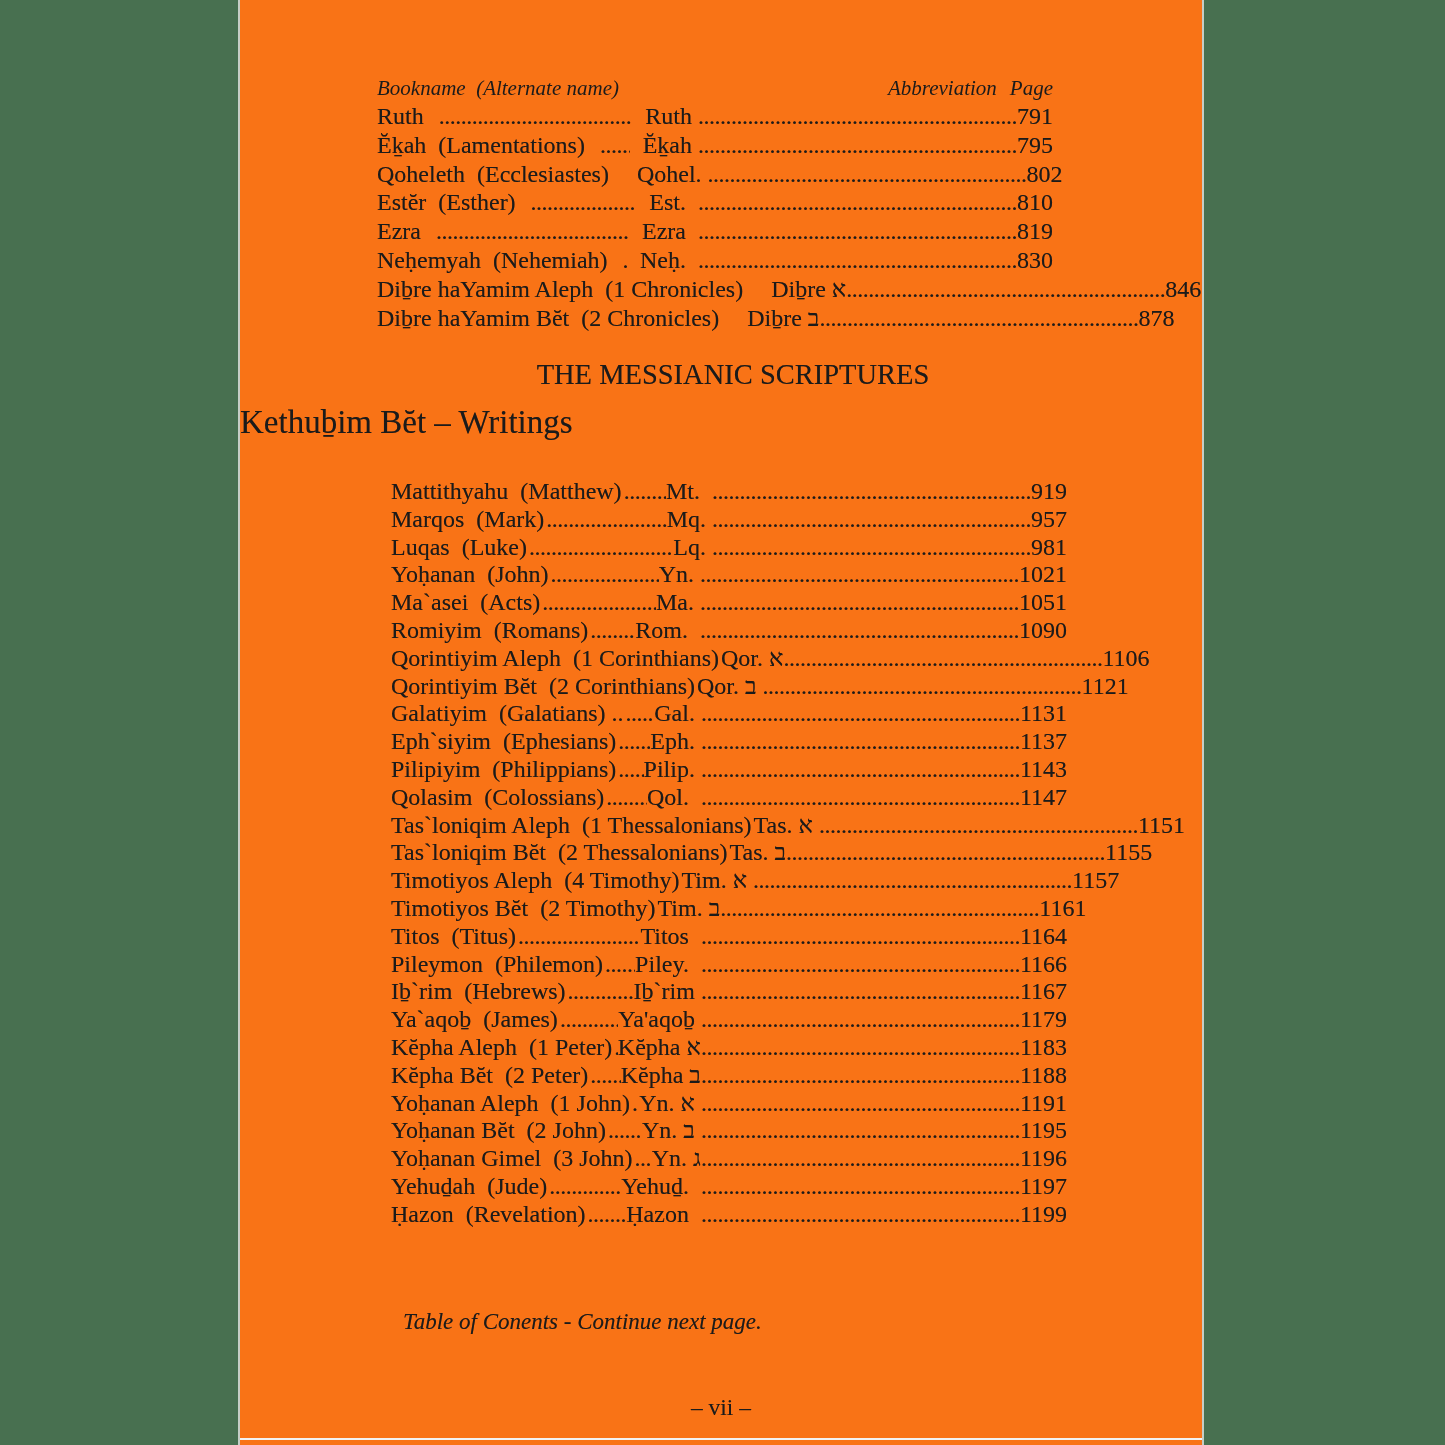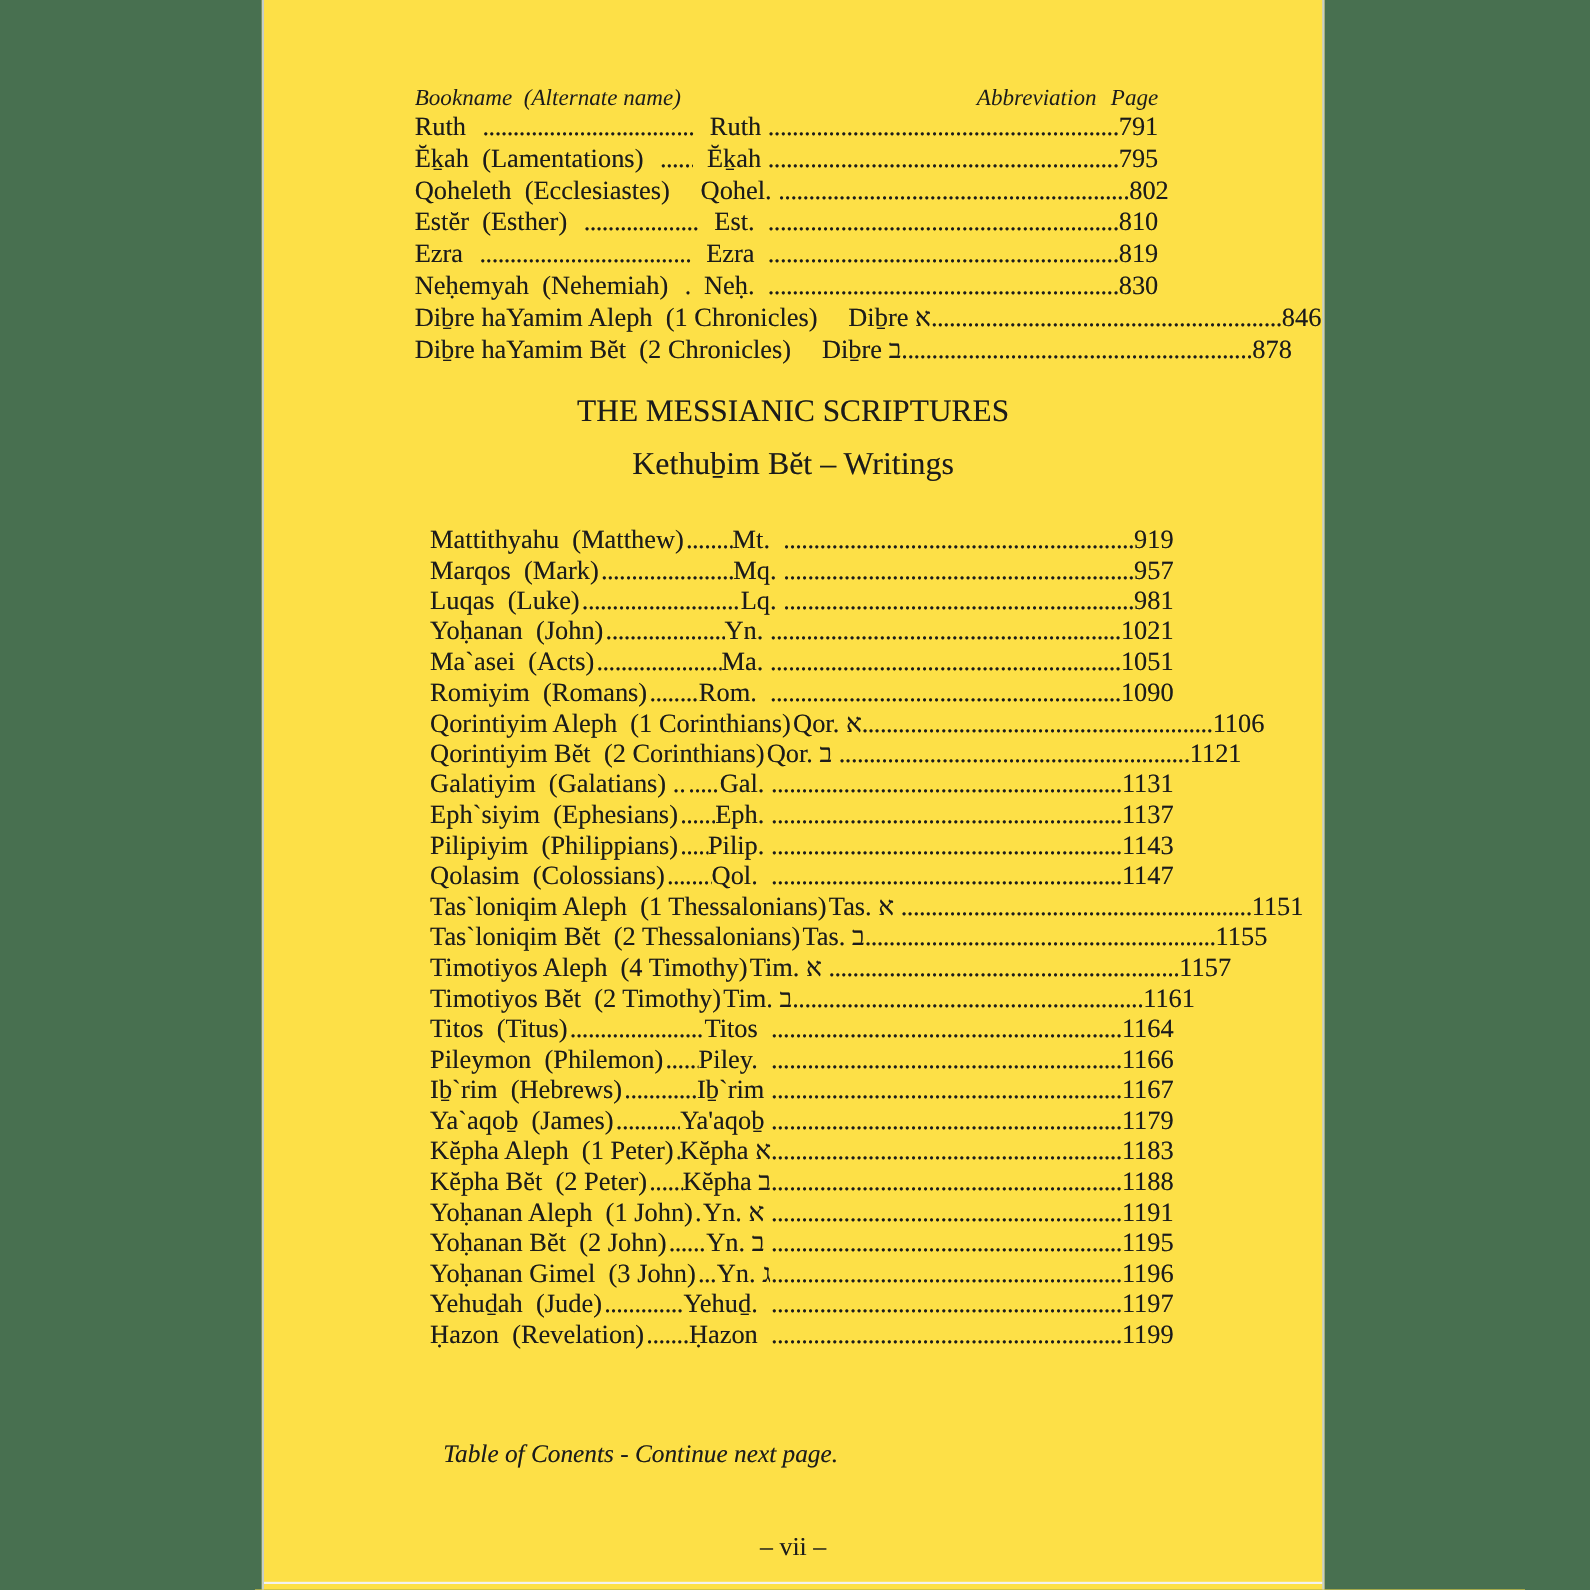--- a/index.html
+++ b/index.html
@@ -8,21 +8,21 @@
     background:#487050;
     position:relative;
     overflow:hidden;
     font-family:"Liberation Serif","DejaVu Serif","DejaVu Sans",serif;
     color:#1b1b1b;
   }
   .paper{
     position:absolute;
     left:238px;top:0;
     width:966px;height:1445px;
-    background:#fde047;
+    background:#f97316;
     border-left:2px solid #c6cec6;
     border-right:2px solid #c6cec6;
     box-sizing:border-box;
   }
   
   .colhead{
     position:absolute;left:137px;top:76px;width:676px;
     display:flex;align-items:baseline;
     font-style:italic;font-size:21px;line-height:24px;white-space:pre;
   }
@@ -49,27 +49,27 @@
   .tailbox{flex:0 0 165px;display:flex;align-items:baseline;}
   .abbr{flex:0 0 auto;white-space:pre;}
   .lead2{flex:1 1 auto;overflow:hidden;white-space:nowrap;min-width:0;}
   .lead2::after{
     content:"..........................................................";
     letter-spacing:-0.5px;
   }
   .pgno{flex:0 0 auto;white-space:pre;}
   
   .h-main{
-    position:absolute;left:0;top:359px;width:962px;
+    position:absolute;left:12px;top:359px;width:962px;
     text-align:center;font-size:28.5px;line-height:32px;
     text-shadow:0 0 0.5px rgba(20,20,20,0.45);
   }
   .h-sub{
     position:absolute;left:0;top:407px;width:962px;
-    text-align:center;font-size:29px;line-height:30px;
+    font-size:33px;line-height:30px;
     text-shadow:0 0 0.5px rgba(20,20,20,0.45);
   }
   
   .footnote{
     position:absolute;left:137px;top:1308px;
     font-style:italic;font-size:23px;line-height:27px;white-space:pre;
     text-shadow:0 0 0.4px rgba(20,20,20,0.4);
     margin-left:26px;
   }
   .folio{

